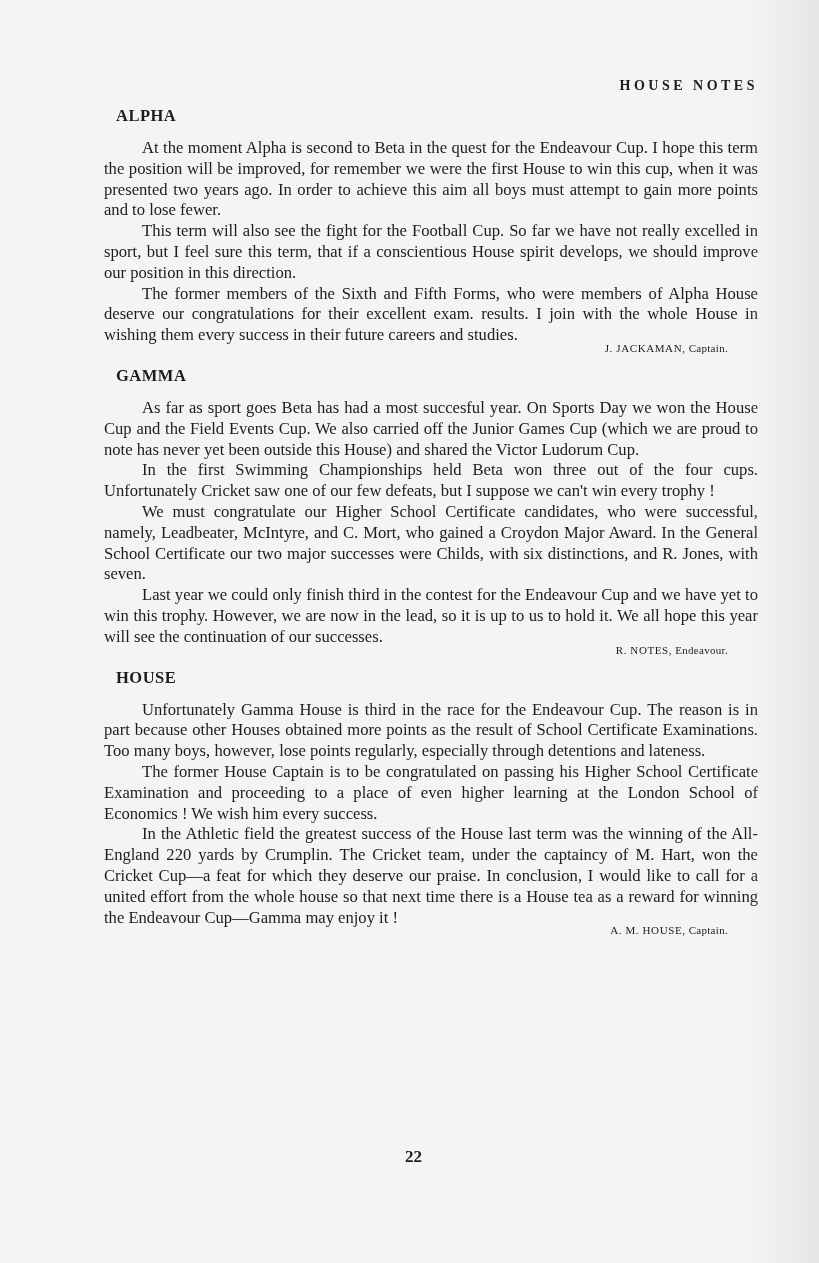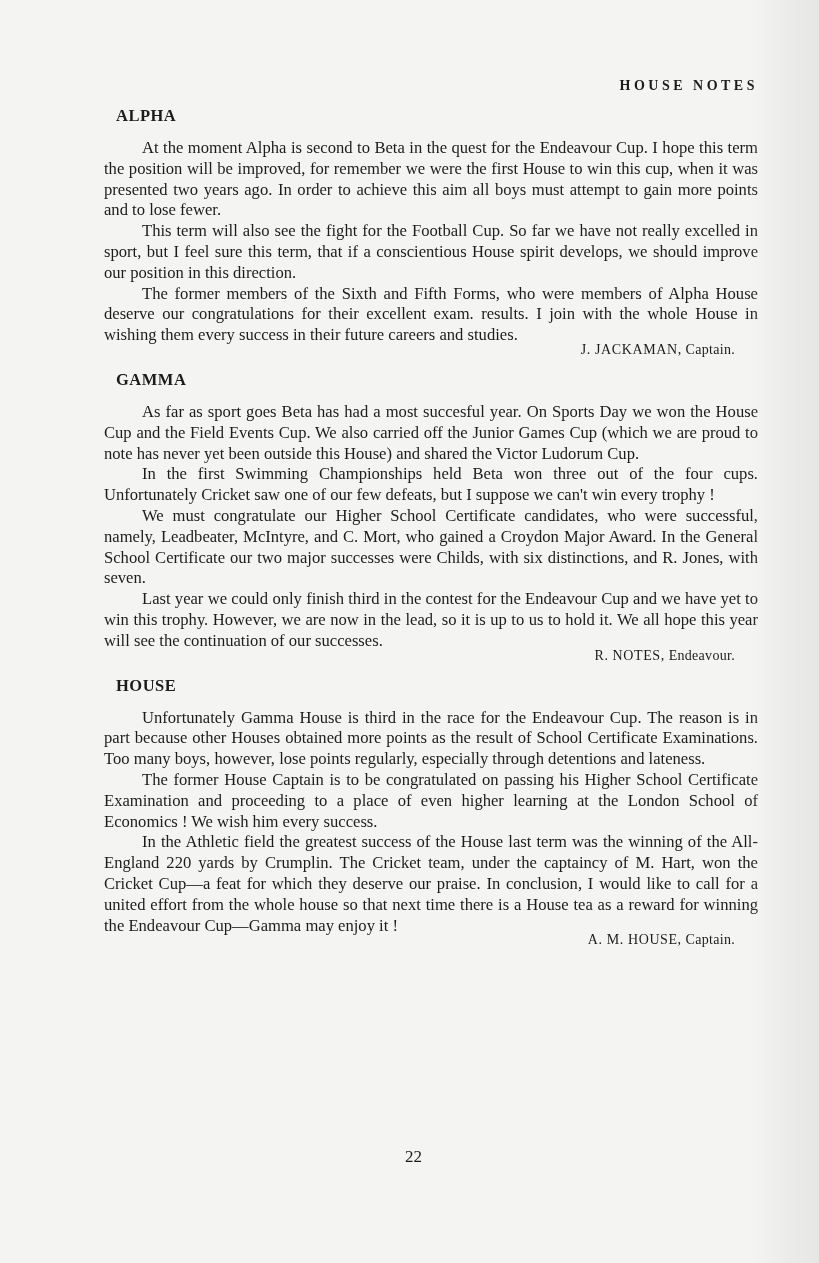--- a/index.html
+++ b/index.html
@@ -37,34 +37,35 @@
     }
     .para {
       font-size: 16.6px;
       line-height: 20.8px;
       text-align: justify;
       text-indent: 38px;
       margin: 0;
     }
     .sig {
       text-align: right;
-      font-size: 14px;
-      margin: -4px 23px 6px 0;
+      font-size: 11px;
+      margin: -4px 30px 6px 0;
       letter-spacing: 0.3px;
     }
     .sig .name { letter-spacing: 0.6px; }
     .section { margin-bottom: 2px; }
     .page-number {
       position: absolute;
       top: 1147px;
       left: 0; width: 100%;
       text-align: center;
       font-size: 17px;
       padding-left: 8px;
       box-sizing: border-box;
+      font-weight: bold;
     }
   </style>
 </head>
 <body>
 
 <div class="content">
   <h1 class="title">HOUSE NOTES</h1>
 
   <div class="section">
     <h2 class="house">ALPHA</h2>

